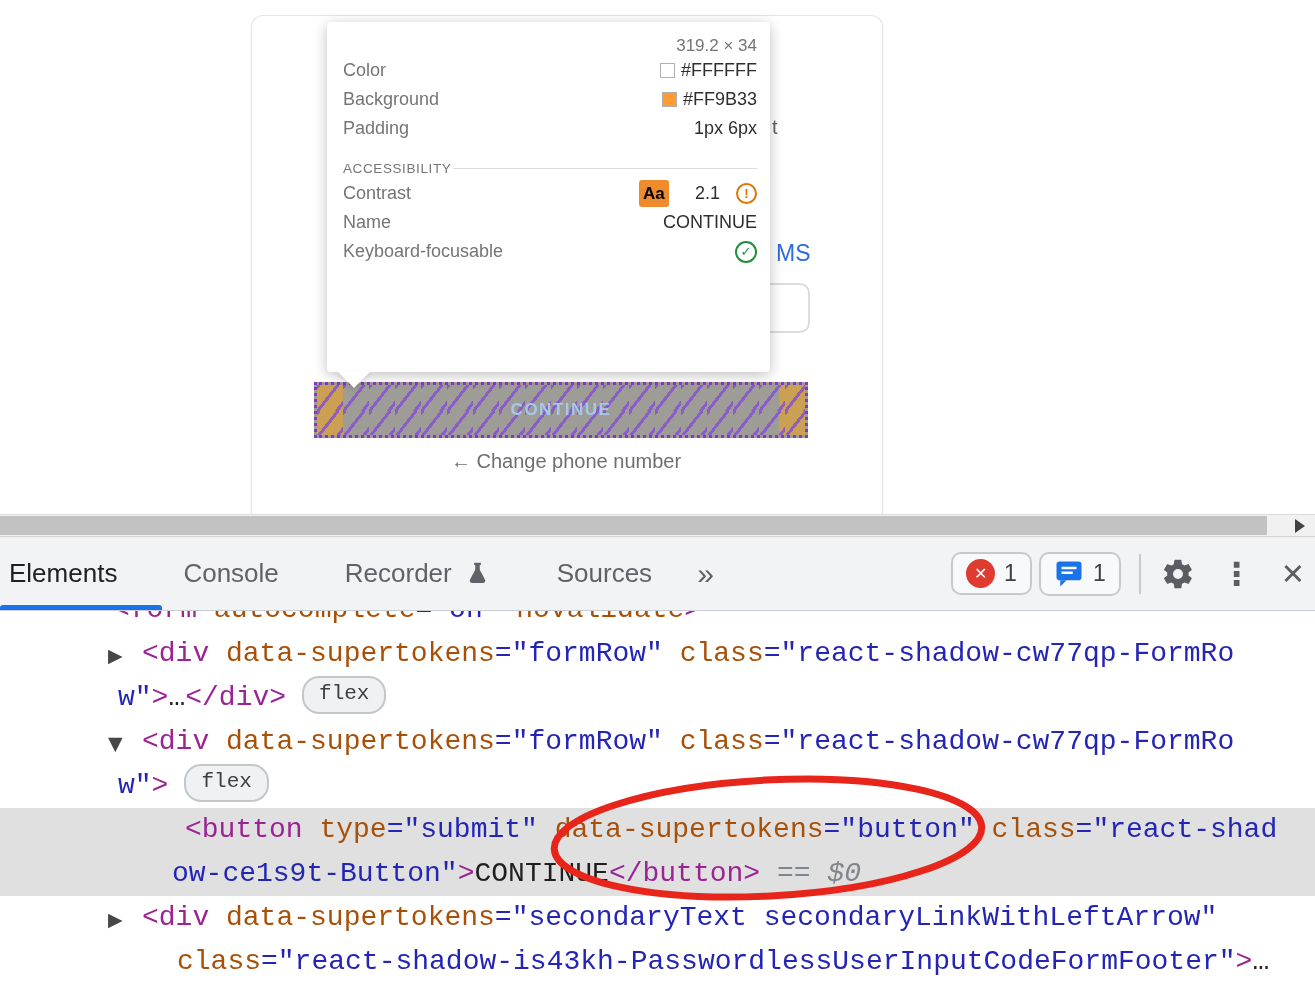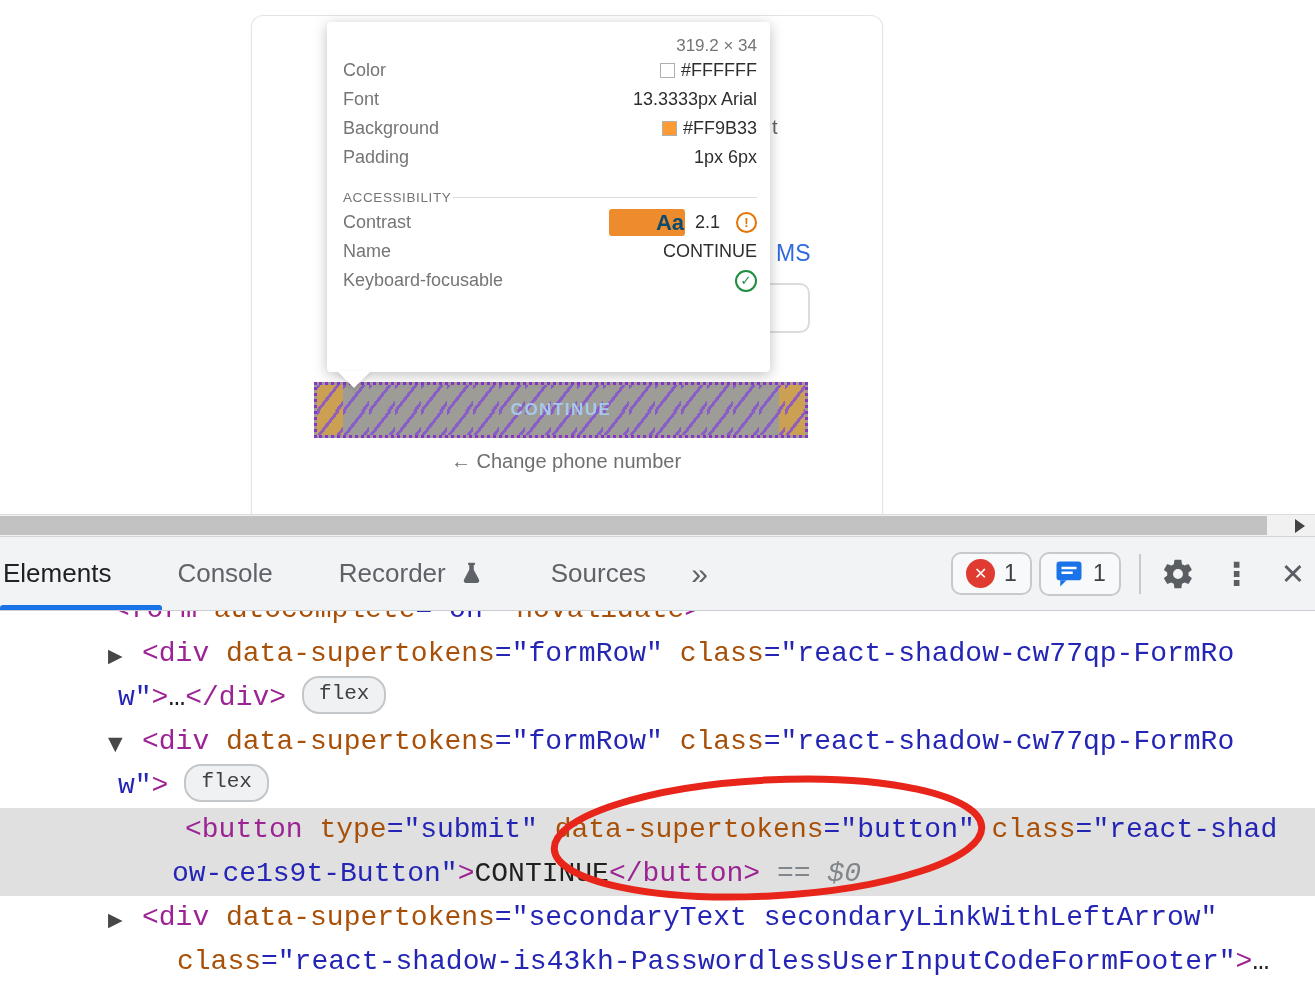--- a/index.html
+++ b/index.html
@@ -40,42 +40,42 @@
   .tt-title .tag{color:var(--titleTag);} .tt-title .cls{color:var(--titleClass);}
   .tt-dims{margin-left:auto;font-size:17px;color:var(--grayLabel);white-space:nowrap;padding-top:1px;}
   .tt-row{display:flex;align-items:center;height:29px;font-size:18px;}
   .tt-row .lbl{color:var(--grayLabel);text-align:right;}
   .tt-row .val{margin-left:auto;color:#2e2e2e;display:flex;align-items:center;gap:6px;}
   .swatch{display:inline-block;width:15px;height:15px;border:1px solid #b0b0b0;box-sizing:border-box;}
   .tt-acc-head{display:flex;align-items:center;gap:2px;margin-top:14px;height:22px;}
   .tt-acc-head .txt{font-size:13.5px;color:var(--grayLabel);letter-spacing:.6px;}
   .tt-acc-head .rule{flex:1;height:1px;background:#dcdcdc;}
   .aa-badge{display:inline-flex;align-items:center;justify-content:center;width:30px;height:27px;
-     border-radius:3px;background:var(--badgeOrange);color:#0c4a6e;font-weight:bold;font-size:22px;padding-left:46px;}
+     border-radius:3px;background:var(--badgeOrange);color:#000000;font-weight:bold;font-size:17px;}
   .warn-ic{display:inline-flex;align-items:center;justify-content:center;width:21px;height:21px;
      border:2.5px solid var(--warnOrange);border-radius:50%;color:var(--warnOrange);
      font-weight:bold;font-size:13px;box-sizing:border-box;}
   .ok-ic{display:inline-flex;align-items:center;justify-content:center;width:22px;height:22px;
      border:2.5px solid var(--green);border-radius:50%;color:var(--green);
      font-weight:bold;font-size:13px;box-sizing:border-box;}
-  .c-val{color:#2e2e2e;margin:0 10px 0 4px;}
+  .c-val{color:#2e2e2e;margin:0 10px 0 20px;}
 
   
   .hscroll{position:absolute;left:0;top:514px;width:1315px;height:23px;background:#f1f1f1;
      border-top:1px solid #dcdcdc;border-bottom:1px solid #d4d4d4;box-sizing:border-box;z-index:3;}
   .hthumb{position:absolute;left:0;top:1px;bottom:1px;width:1267px;background:#c2c2c2;}
   .harrow{position:absolute;left:1295px;top:4px;width:0;height:0;
      border-top:7px solid transparent;border-bottom:7px solid transparent;border-left:10px solid #424242;}
 
   
   .toolbar{position:absolute;left:0;top:537px;width:1315px;height:74px;background:#f2f3f4;
      border-bottom:1px solid #cacdd1;box-sizing:border-box;display:flex;align-items:center;z-index:4;}
   .tab{position:relative;display:flex;align-items:center;gap:12px;height:100%;
      padding:0 33px;font-size:26px;color:var(--tabInactive);cursor:default;}
-  .tab:first-child{padding-left:3px;}
+  .tab:first-child{padding-left:9px;}
   .tab.active{color:var(--tabActive);}
   .tab-underline{position:absolute;left:0;bottom:0;width:162px;height:5px;background:var(--accentBlue);
      border-radius:3px 3px 0 0;}
   .more-tabs{font-size:30px;color:var(--tabInactive);padding:0 12px;}
   .badges{margin-left:auto;display:flex;gap:7px;align-items:center;}
   .badge{display:flex;align-items:center;gap:9px;border:2px solid #c7cacd;border-radius:10px;
      padding:5px 13px;background:#f8f9fa;}
   .badge .cnt{font-size:23px;color:#3c4043;}
   .err-ic{display:inline-flex;align-items:center;justify-content:center;width:29px;height:29px;
      border-radius:50%;background:var(--errorRed);color:#fff;font-size:16px;font-weight:bold;}
@@ -133,26 +133,20 @@
     </div>
     <div id="tt-rows">
         <div class="tt-row">
           <span class="lbl">Color</span>
           <span class="val">
             <span class="swatch" style="background: rgb(255, 255, 255);"></span>
             <span>#FFFFFF</span>
           </span>
         </div>
         <div class="tt-row">
-          <span class="lbl">Font</span>
-          <span class="val">
-            <span>13.3333px Arial</span>
-          </span>
-        </div>
-        <div class="tt-row">
           <span class="lbl">Background</span>
           <span class="val">
             <span class="swatch" style="background: rgb(255, 155, 51);"></span>
             <span>#FF9B33</span>
           </span>
         </div>
         <div class="tt-row">
           <span class="lbl">Padding</span>
           <span class="val">
             <span>1px 6px</span>

